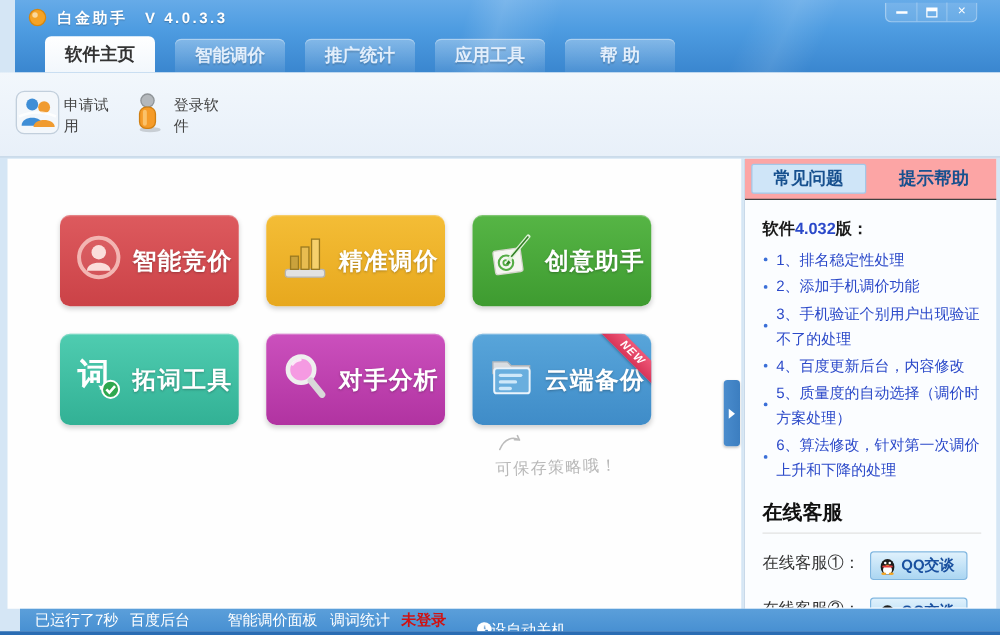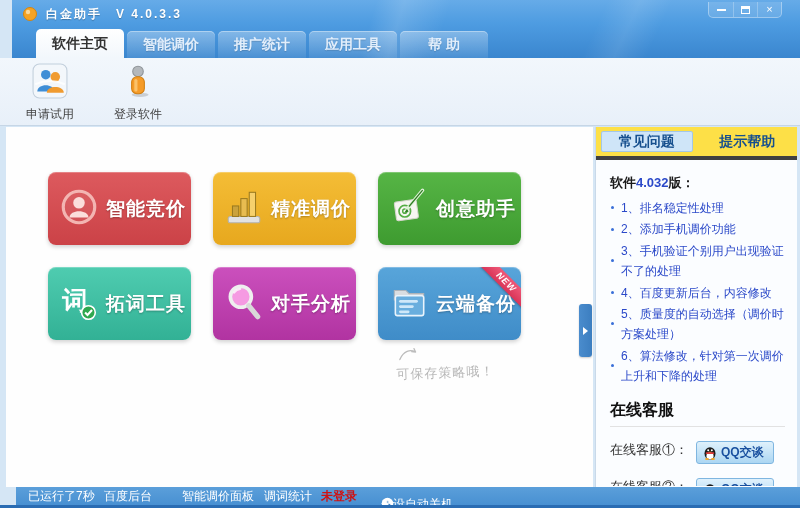--- a/index.html
+++ b/index.html
@@ -18,34 +18,34 @@
   .app-icon { margin:0 8px 0 10px; display:flex; }
   .app-title { color:#fff; font-size:12px; font-weight:bold; letter-spacing:2px; text-shadow:0 1px 1px rgba(0,0,0,.25); }
   .win-controls { position:absolute; right:18px; top:2px; display:flex; background:rgba(255,255,255,.12);
     border:1px solid rgba(255,255,255,.35); border-top:none; border-radius:0 0 5px 5px; z-index:3; }
   .win-btn { width:24px; height:15px; display:flex; align-items:center; justify-content:center;
     color:#fff; font-size:11px; line-height:1; cursor:pointer; }
   .win-btn + .win-btn { border-left:1px solid rgba(255,255,255,.25); }
   .glyph-min { width:9px; height:2px; background:#fff; display:inline-block; }
   .glyph-max { width:9px; height:8px; border:1.5px solid #fff; border-top-width:3px; display:inline-block; }
 
-  .tabbar { position:absolute; bottom:0; left:24px; display:flex; align-items:flex-end; gap:3px; z-index:2; }
+  .tabbar { position:absolute; bottom:0; left:24px; display:flex; align-items:flex-end; gap:16px; z-index:2; }
   .tab { width:88px; text-align:center; font-size:14px; font-weight:bold; cursor:pointer;
     border-radius:5px 5px 0 0; }
   .tab.inactive { height:27px; line-height:27px; color:#e2eefb;
     background:linear-gradient(180deg, rgba(255,255,255,.32), rgba(255,255,255,.08));
     box-shadow:inset 0 1px 0 rgba(255,255,255,.35); text-shadow:0 1px 1px rgba(0,0,0,.15); }
   .tab.active { height:29px; line-height:29px; color:#333;
     background:linear-gradient(180deg,#ffffff,#f2f7fc); }
 
   
   .toolbar { position:absolute; top:58px; left:0; right:0; height:68px;
     background:linear-gradient(180deg,#f2f7fc,#e8f0f9); border-bottom:1px solid #c6d6e6;
     display:flex; align-items:center; }
-  .tool-btn { width:76px; margin-left:12px; display:flex; flex-direction:column; align-items:center;
+  .tool-btn { width:76px; margin-left:12px; display:flex; flex-direction:row; align-items:center;
     gap:3px; cursor:pointer; padding-top:2px; }
   .tool-btn .lbl { font-size:12px; color:#444; }
 
   
   .content { position:absolute; top:127px; left:0; right:0; height:360px; display:flex;
     background:#d5e6f5; padding:0 3px 0 6px; }
   .main-panel { position:relative; flex:1; background:#fefefe; }
   .sidebar { position:relative; width:202px; margin-left:2px; background:#fbfdff; border-left:1px solid #c9d9e9; }
 
   
@@ -71,22 +71,22 @@
   .doodle .note-text { font-size:13px; letter-spacing:1px; }
 
   
   .collapse-handle { position:absolute; right:1px; top:177px; width:13px; height:53px;
     background:linear-gradient(90deg,#4a8ccd,#3c7ec0); border-radius:3px; cursor:pointer;
     display:flex; align-items:center; justify-content:center; box-shadow:0 1px 2px rgba(0,0,0,.2); }
   .collapse-arrow { width:0; height:0; border-left:5px solid #fff; border-top:4px solid transparent;
     border-bottom:4px solid transparent; }
 
   
-  .side-tabs { display:flex; height:33px; border-bottom:4px solid #404040; align-items:stretch;
-    background:#fde047; }
+  .side-tabs { display:flex; height:33px; border-bottom:1px solid #404040; align-items:stretch;
+    background:#fca5a5; }
   .side-tab { flex:1; display:flex; align-items:center; justify-content:center; font-size:14px;
     font-weight:bold; color:#17508e; cursor:pointer; margin:4px 5px; border-radius:2px; }
   .side-tab.active { background:#cfe5f8; border:1px solid #a3c7e8; }
   .side-body { padding:14px 12px 0 14px; height:326px; overflow:hidden; }
   .ver-header { font-size:13px; font-weight:bold; color:#1a1a1a; margin-bottom:6px; }
   .ver-header .ver-num { color:#2b49c9; }
   .faq-list { list-style:none; }
   .faq-list li { position:relative; padding-left:11px; font-size:12px; color:#2b49c9;
     line-height:1.7; margin-bottom:1px; cursor:pointer; }
   .faq-list li::before { content:""; position:absolute; left:1px; top:50%; width:3px; height:3px;

